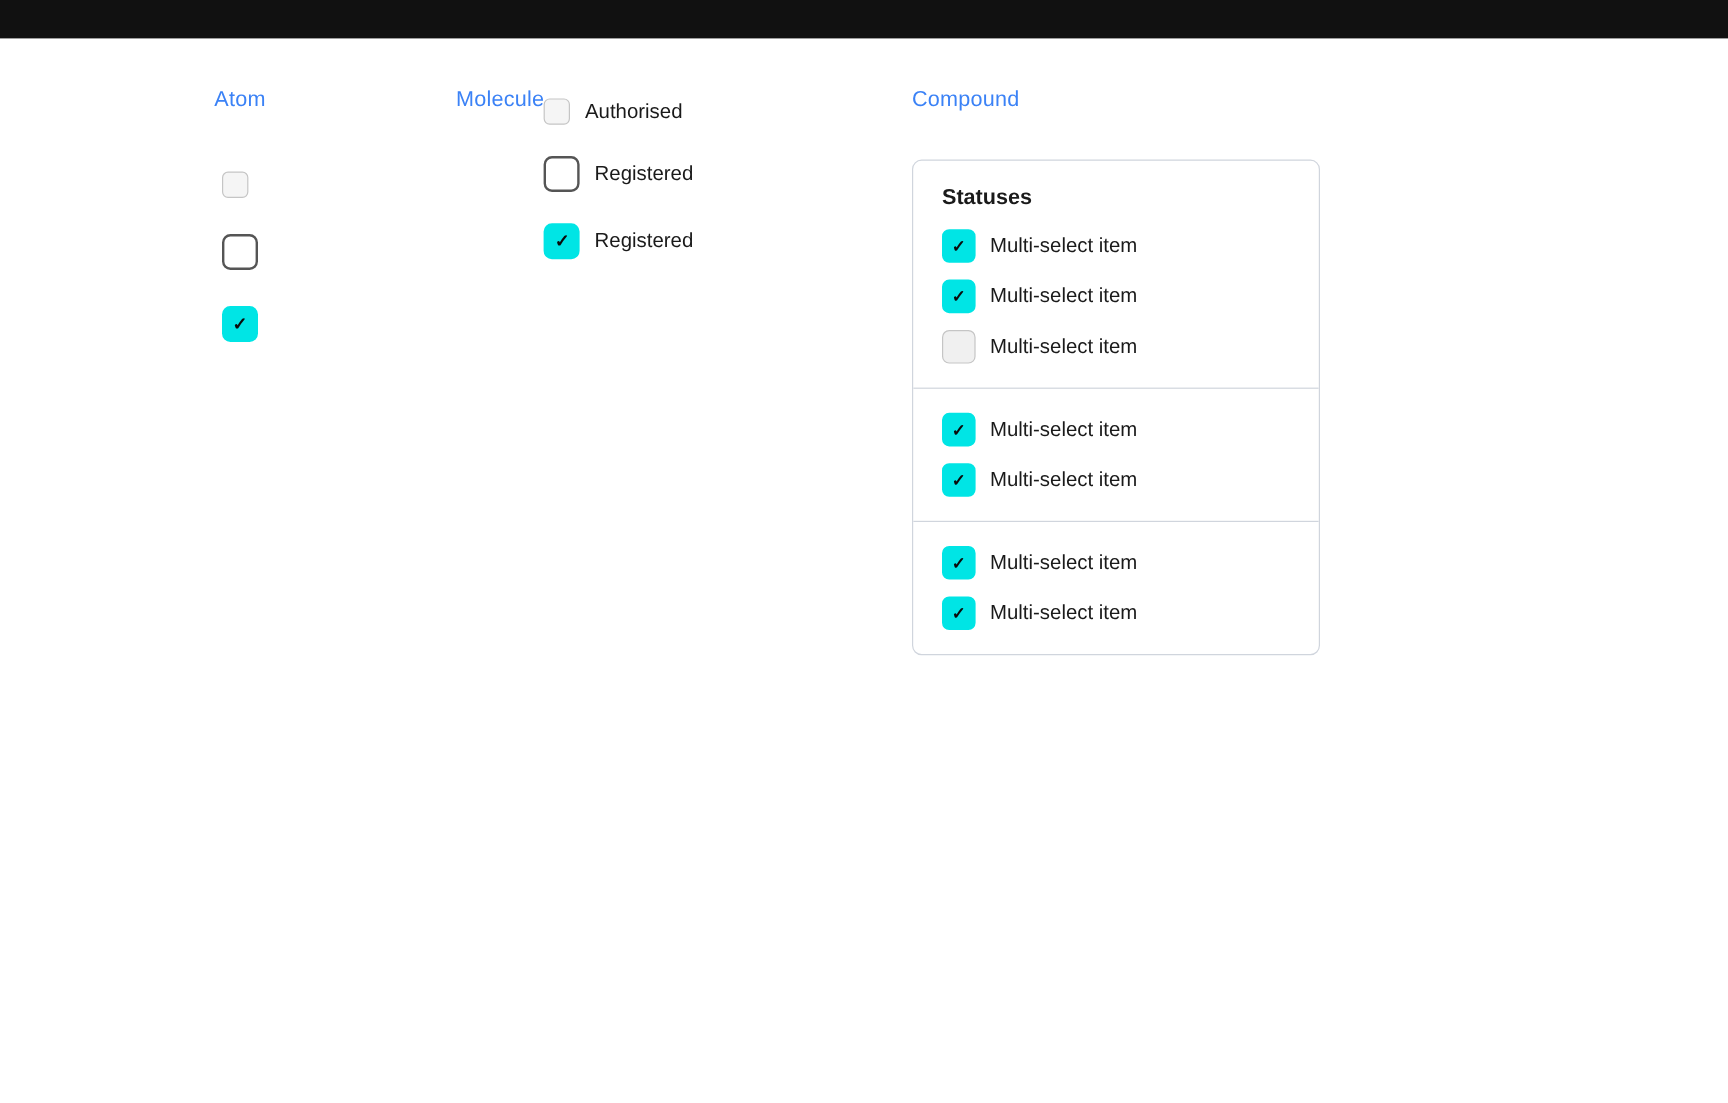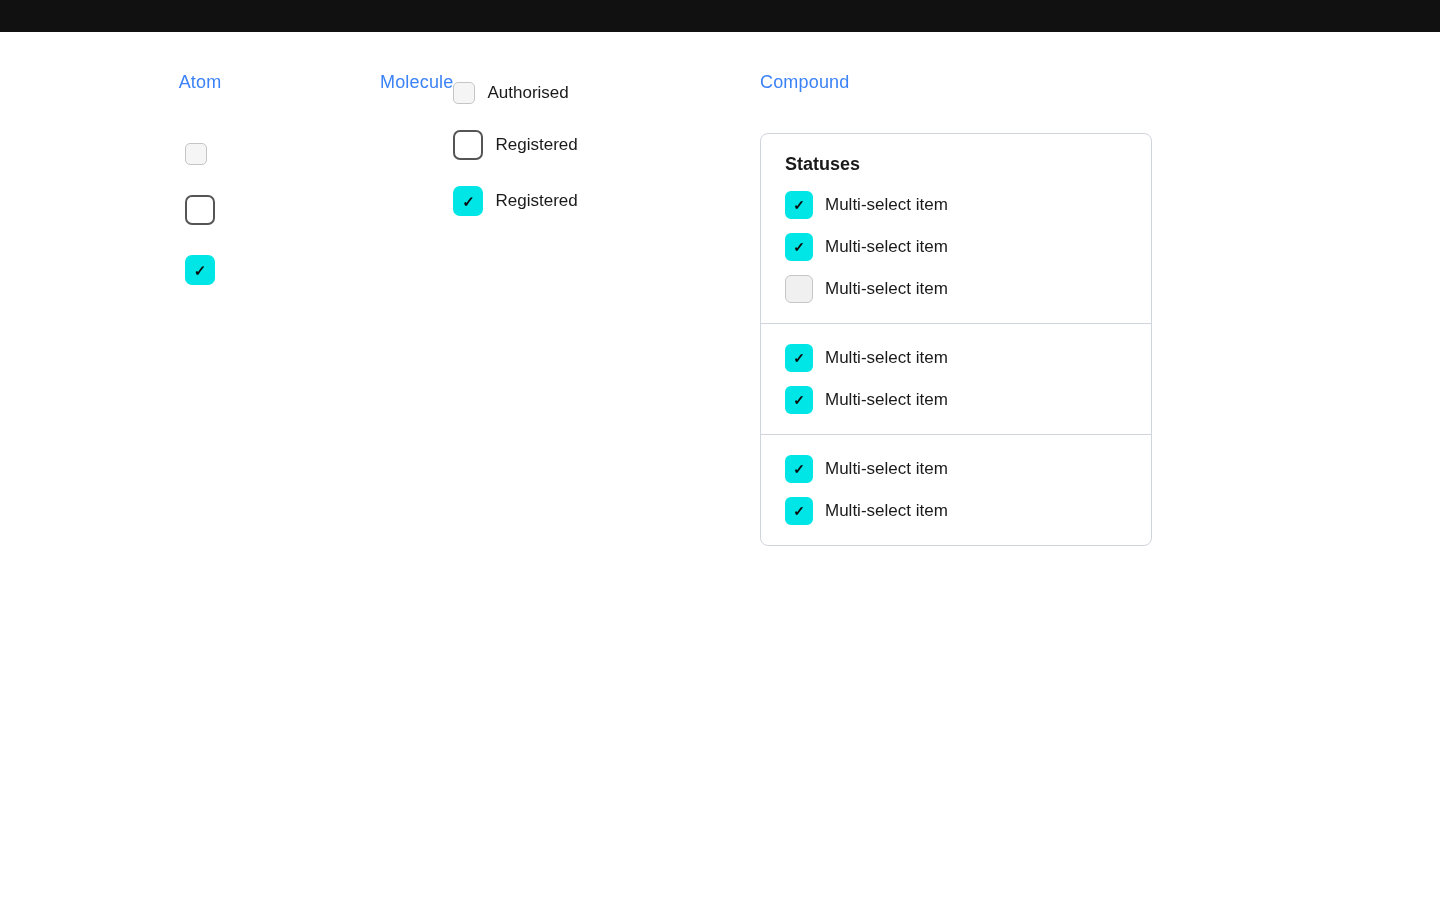--- a/index.html
+++ b/index.html
@@ -76,21 +76,21 @@
     .compound-col {
       display: flex;
       flex-direction: column;
       align-items: flex-start;
       padding-left: 60px;
     }
 
     .compound-panel {
       border: 1.5px solid #d0d5dd;
       border-radius: 8px;
-      width: 392px;
+      width: 340px;
       overflow: hidden;
     }
 
     .compound-section {
       padding: 20px 24px;
     }
 
     .compound-section + .compound-section {
       border-top: 1.5px solid #d0d5dd;
     }

